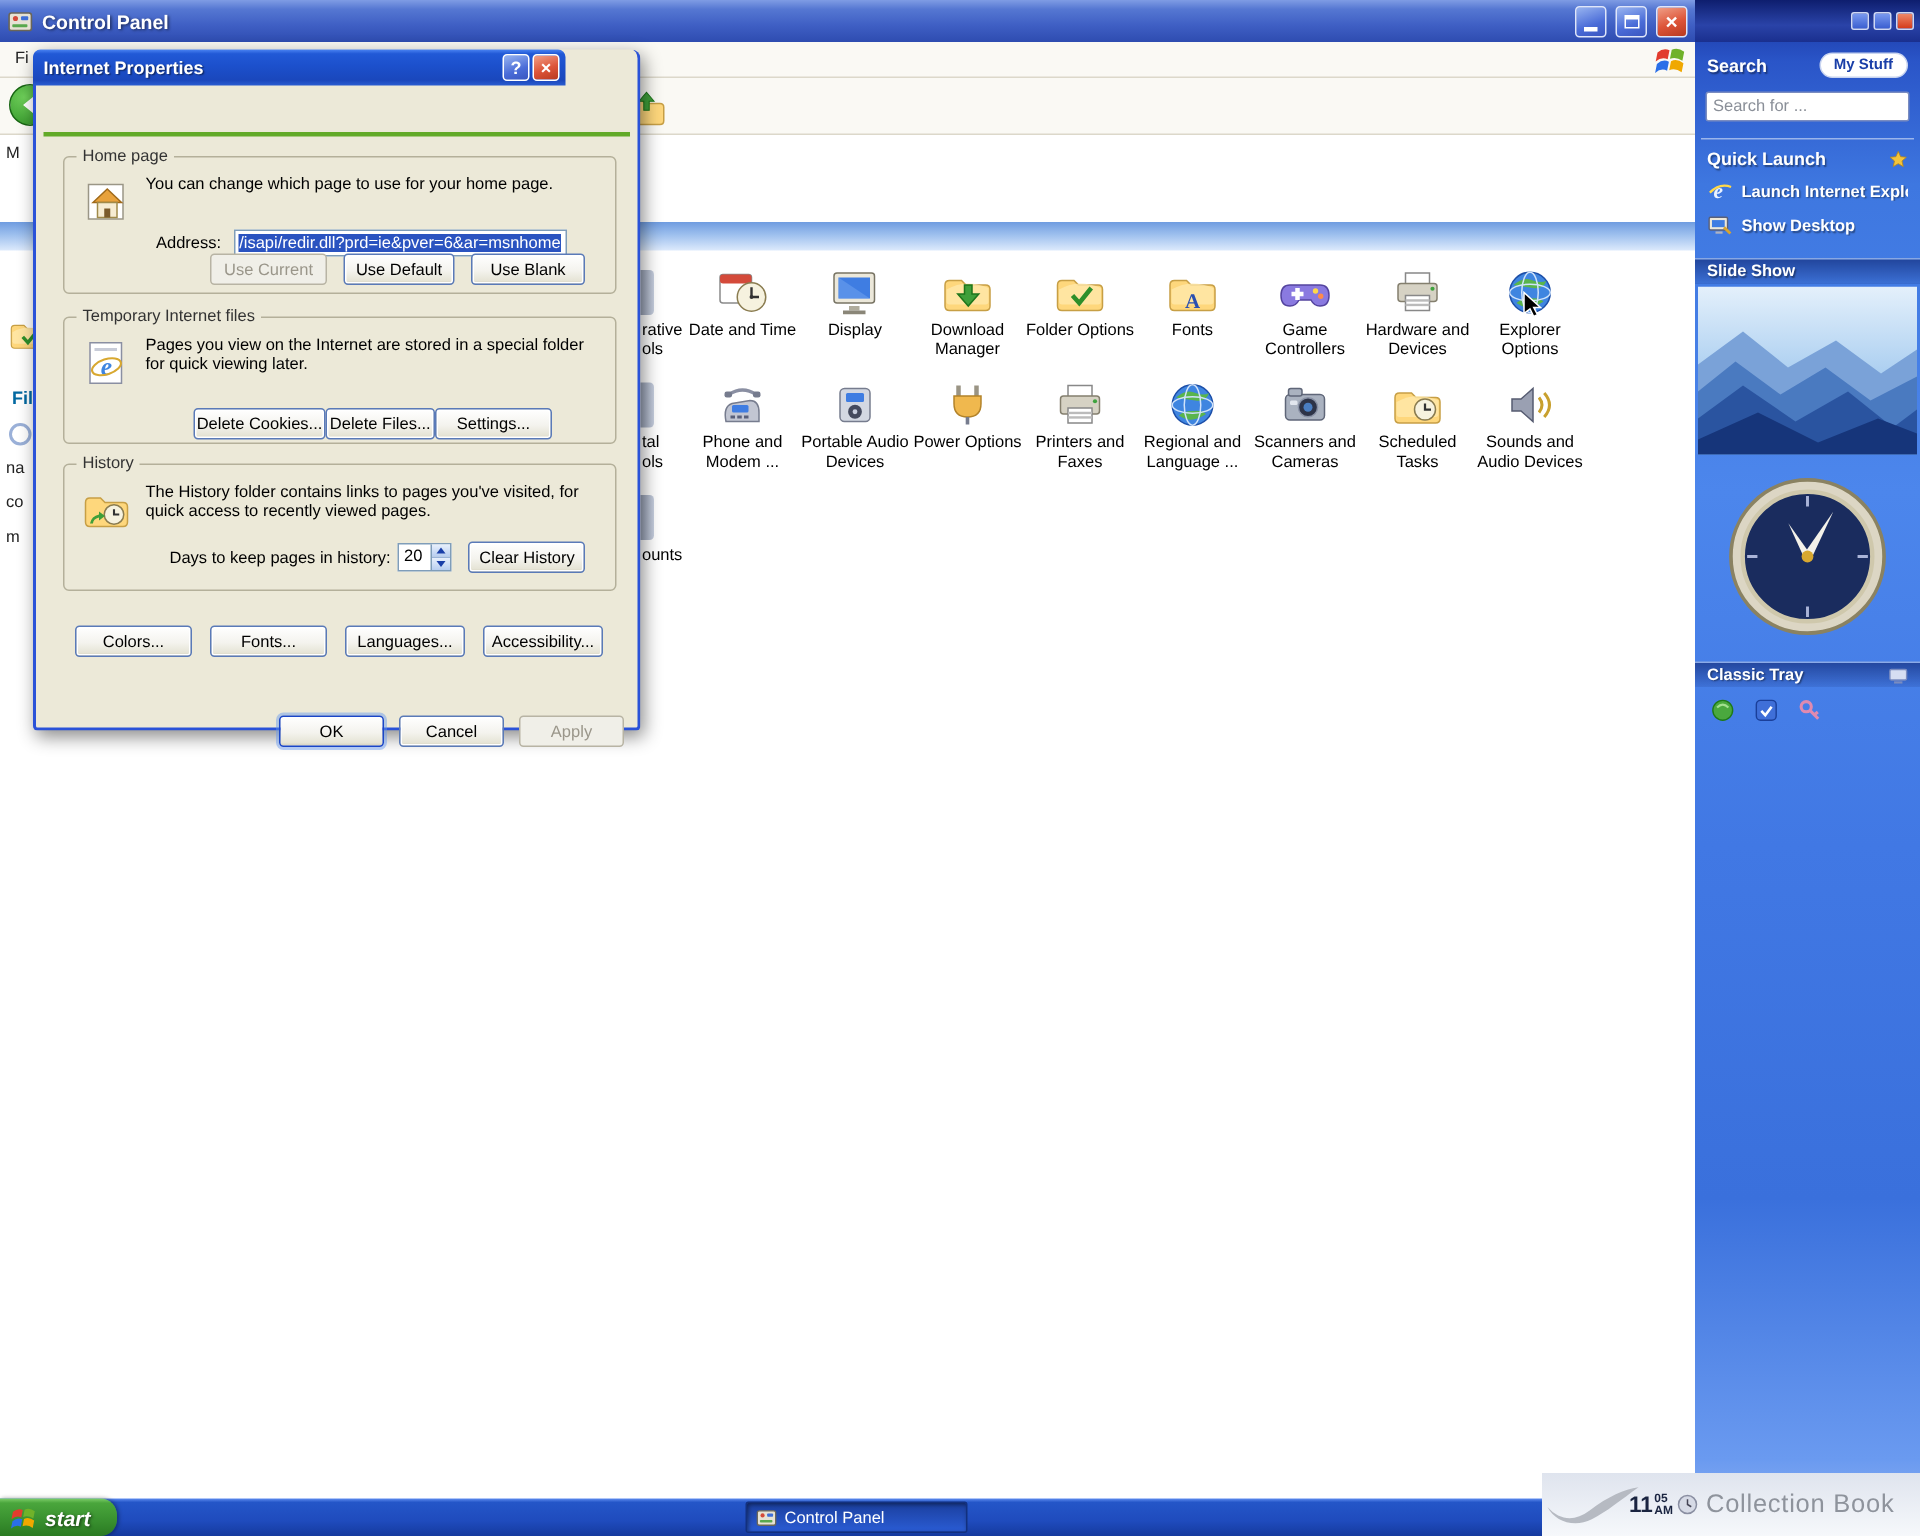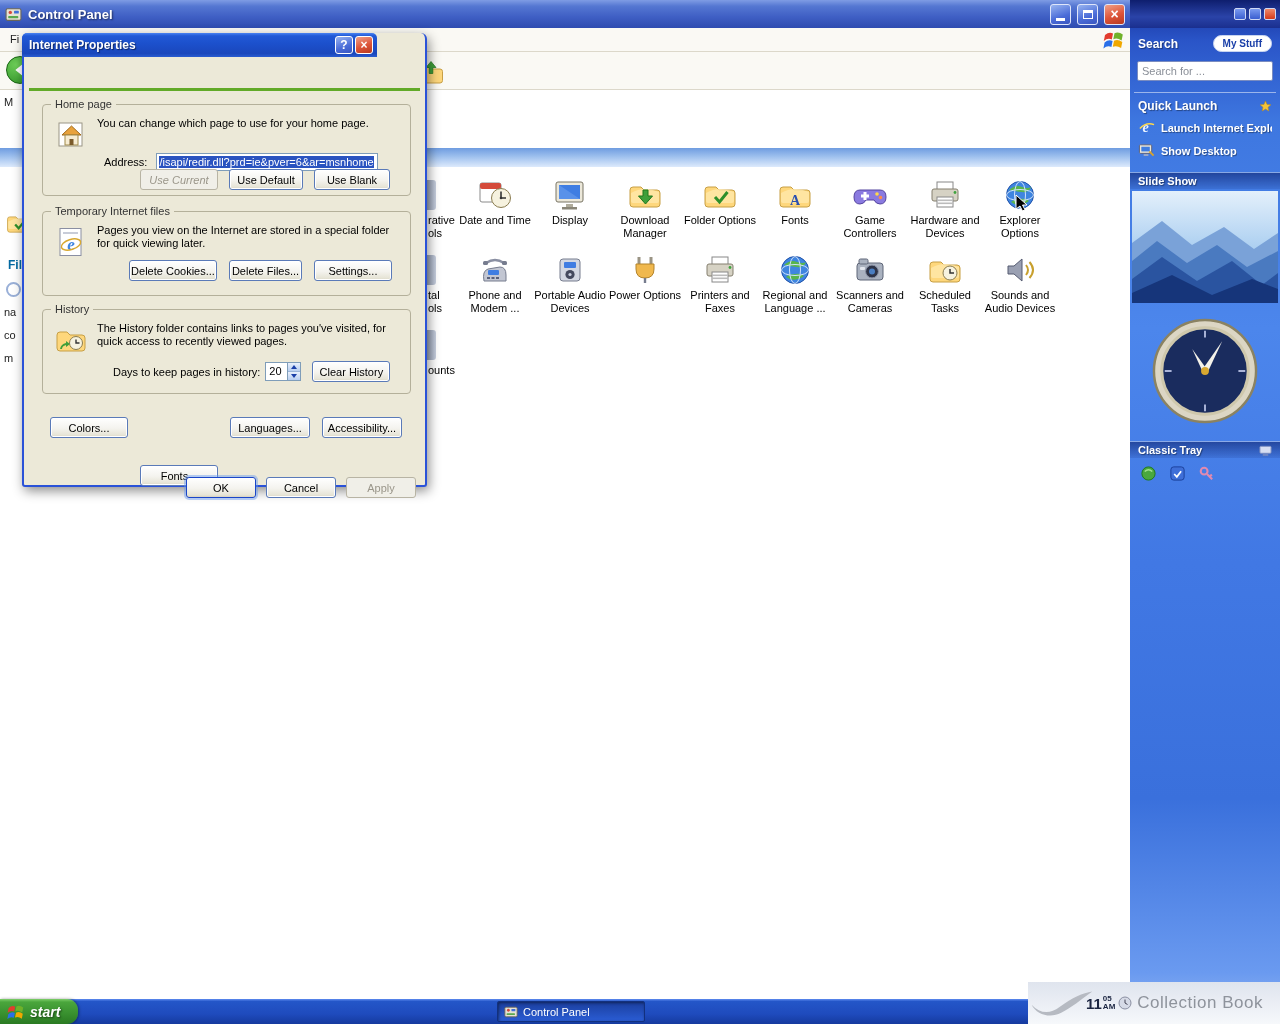--- a/index.html
+++ b/index.html
@@ -66,21 +66,21 @@
 .addr-row{position:absolute;left:61px;top:48px;display:flex;align-items:center}
 .addr-label{font-size:11px;margin-right:9px}
 .addr-input{width:222px;height:18px;border:1px solid #7f9db9;background:#fff;display:flex;align-items:center;padding:0 2px;overflow:hidden}
 .addr-sel{background:#2a53c0;color:#fff;font-size:11px;white-space:nowrap}
 .btn{display:inline-flex;align-items:center;justify-content:center;height:21px;font-size:11px;color:#000;cursor:pointer;
   border:1px solid #5a7ab8;border-radius:3px;background:linear-gradient(180deg,#ffffff,#f4f3ee 55%,#e6e4d6 90%,#d6d2c0);
   box-shadow:inset 0 0 0 1px #fff;font-family:"Liberation Sans",sans-serif}
 .btn.disabled{color:#9a968a;border-color:#b8b4a4;background:#f0efe8;box-shadow:none}
 .btn.ok{border:1px solid #1a46c8;box-shadow:0 0 0 2px rgba(100,150,240,.45)}
 .home-btns{position:absolute;left:97px;top:64px;display:flex;gap:11px}
-.temp-btns{position:absolute;left:86px;top:48px;display:flex;gap:12px}
+.temp-btns{position:absolute;left:86px;top:60px;display:flex;}
 .days-row{position:absolute;left:70px;top:51px;display:flex;align-items:center}
 .days-label{font-size:11px;margin-right:5px}
 .spin{width:36px;height:19px;border:1px solid #7f9db9;background:#fff;display:flex;margin-right:11px}
 .spin-val{flex:1;font-size:11px;padding:2px 0 0 3px}
 .spin-btns{width:13px;display:flex;flex-direction:column;border-left:1px solid #7f9db9}
 .spin-b{flex:1;display:flex;align-items:center;justify-content:center;background:linear-gradient(180deg,#e8f0fc,#b8cef0);border-bottom:1px solid #9ab4d8}
 .spin-b:last-child{border-bottom:none}
 .arr-up{width:0;height:0;border-left:3px solid transparent;border-right:3px solid transparent;border-bottom:4px solid #1a3fa8}
 .arr-dn{width:0;height:0;border-left:3px solid transparent;border-right:3px solid transparent;border-top:4px solid #1a3fa8}
 .appearance{position:absolute;left:26px;top:384px;width:352px;display:flex;justify-content:space-between}
@@ -427,21 +427,21 @@
           </svg>
         </span>
       <div class="g-desc">You can change which page to use for your home page.</div>
       <div class="addr-row">
         <span class="addr-label">Address:</span>
         <div class="addr-input">
           <span class="addr-sel">/isapi/redir.dll?prd=ie&amp;pver=6&amp;ar=msnhome</span>
         </div>
       </div>
       <div class="home-btns">
-          <button class="btn disabled" style="width: 78px; font-style: italic;">Use Current</button>
+          <button class="btn disabled" style="width: 78px;">Use Current</button>
           <button class="btn" style="width: 74px;">Use Default</button>
           <button class="btn" style="width: 76px;">Use Blank</button>
         </div>
     </div>
 
     <div class="group g-temp">
       <span class="group-label">Temporary Internet files</span>
       <span class="g-icon" style="top:14px">
           <svg viewBox="0 0 32 32">
             <rect x="5" y="2.5" width="21" height="27" fill="#fff" stroke="#8a8fa2"></rect>
@@ -481,21 +481,21 @@
                 <span class="arr-dn"></span>
               </span>
           </span>
         </div>
         <button class="btn" style="width:78px">Clear History</button>
       </div>
     </div>
 
     <div class="appearance">
         <button class="btn" style="width: 78px;">Colors...</button>
-        <button class="btn" style="width: 78px; margin-top: 48px;">Fonts...</button>
+        <button class="btn" style="width: 78px;">Fonts...</button>
         <button class="btn" style="width: 80px;">Languages...</button>
         <button class="btn" style="width: 80px;">Accessibility...</button>
       </div>
 
     <div class="dlg-footer">
       <button class="btn ok">OK</button>
       <button class="btn">Cancel</button>
       <button class="btn disabled">Apply</button>
     </div>
   </div>

